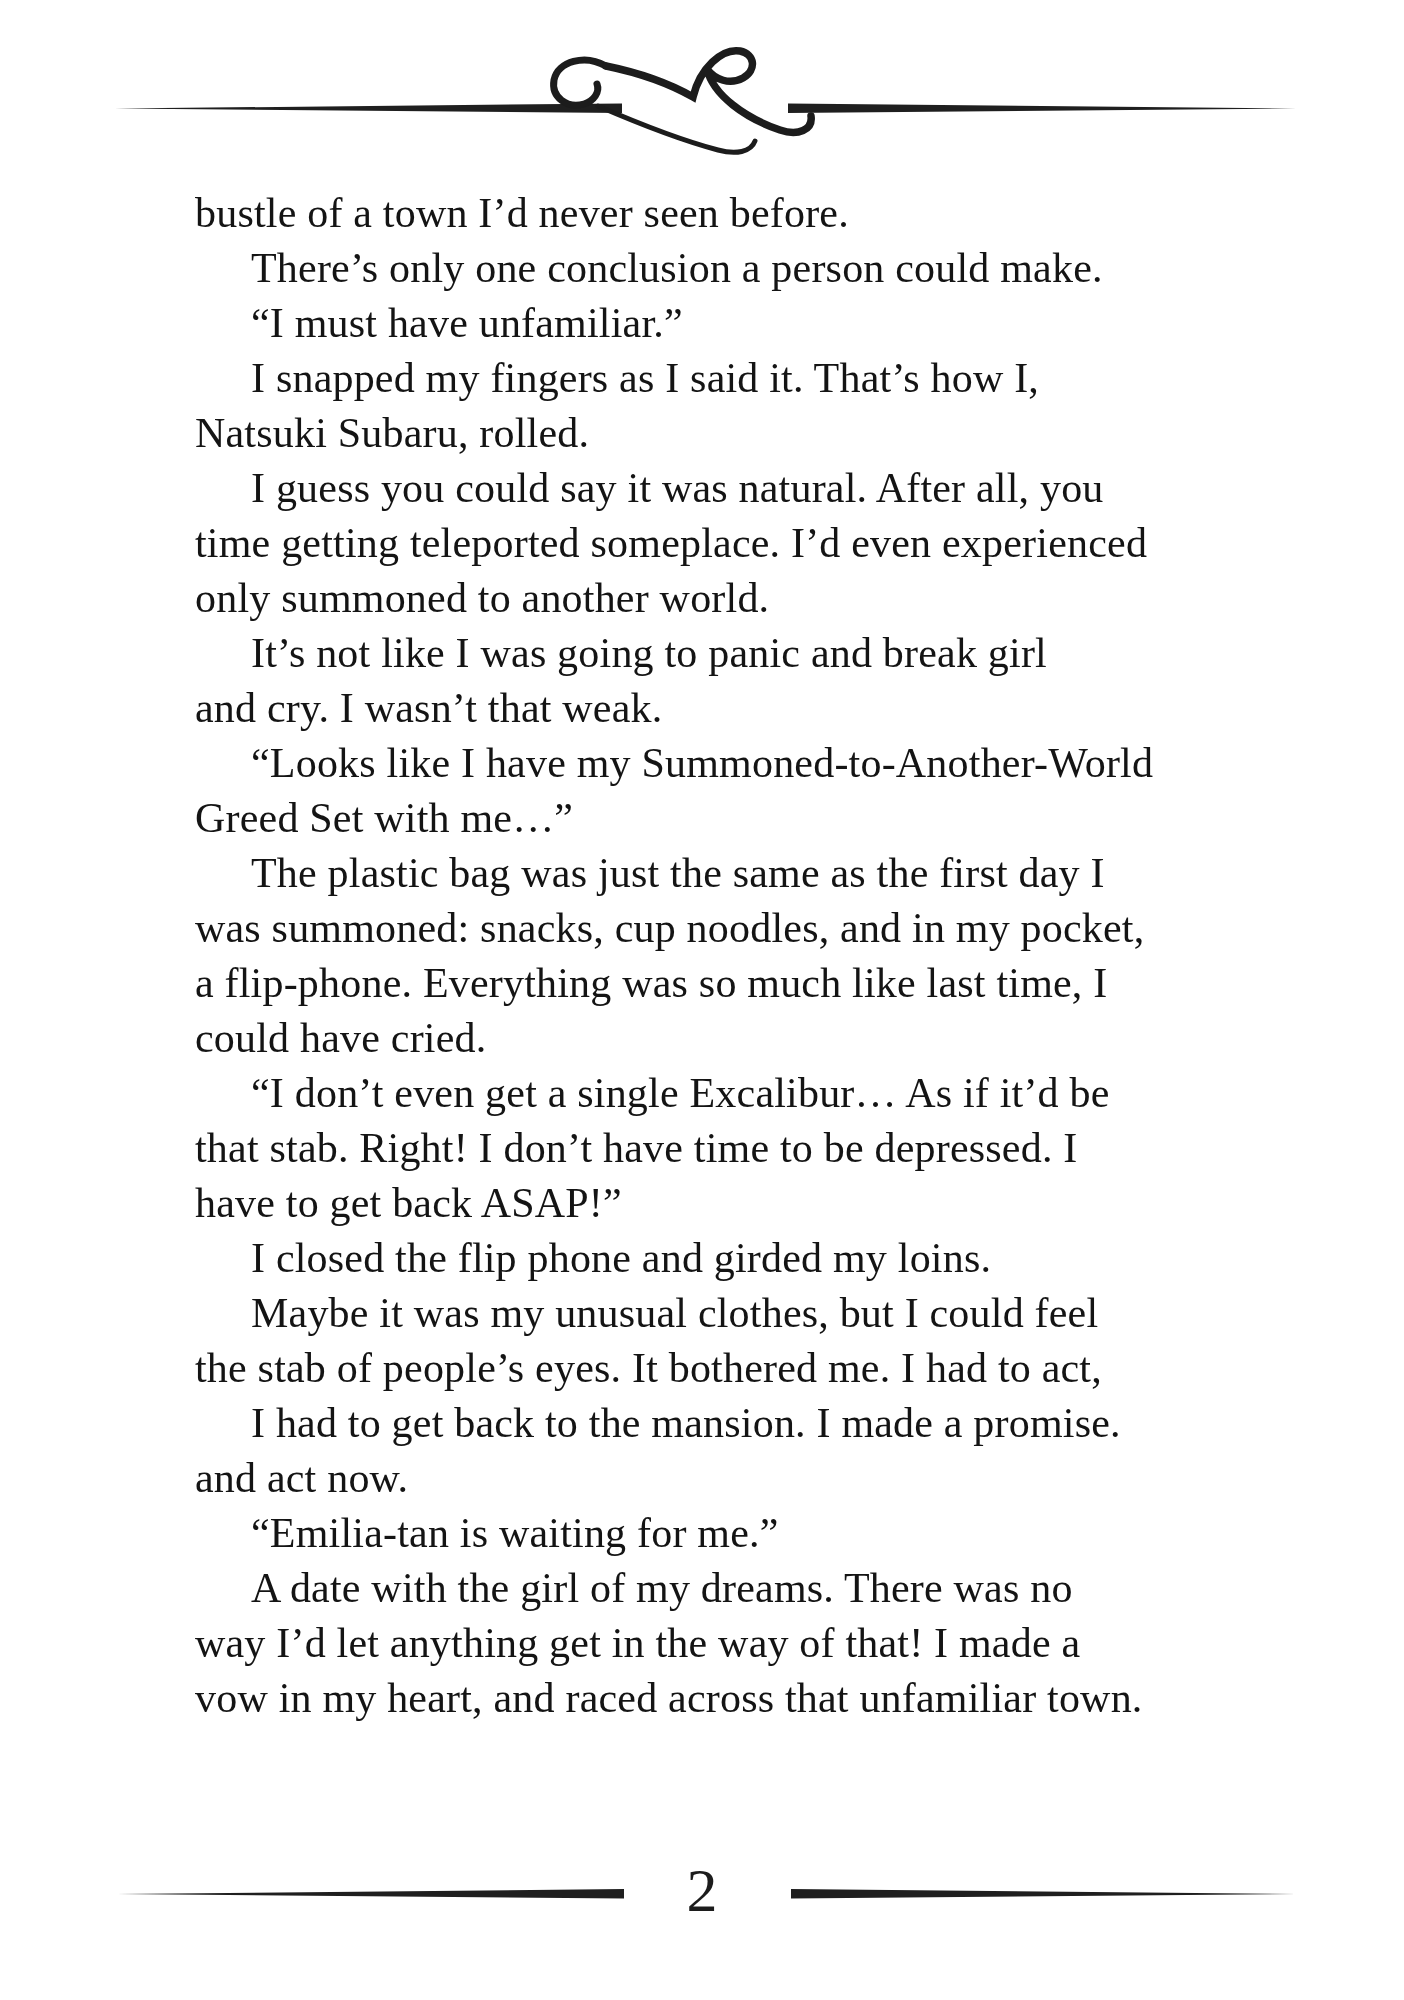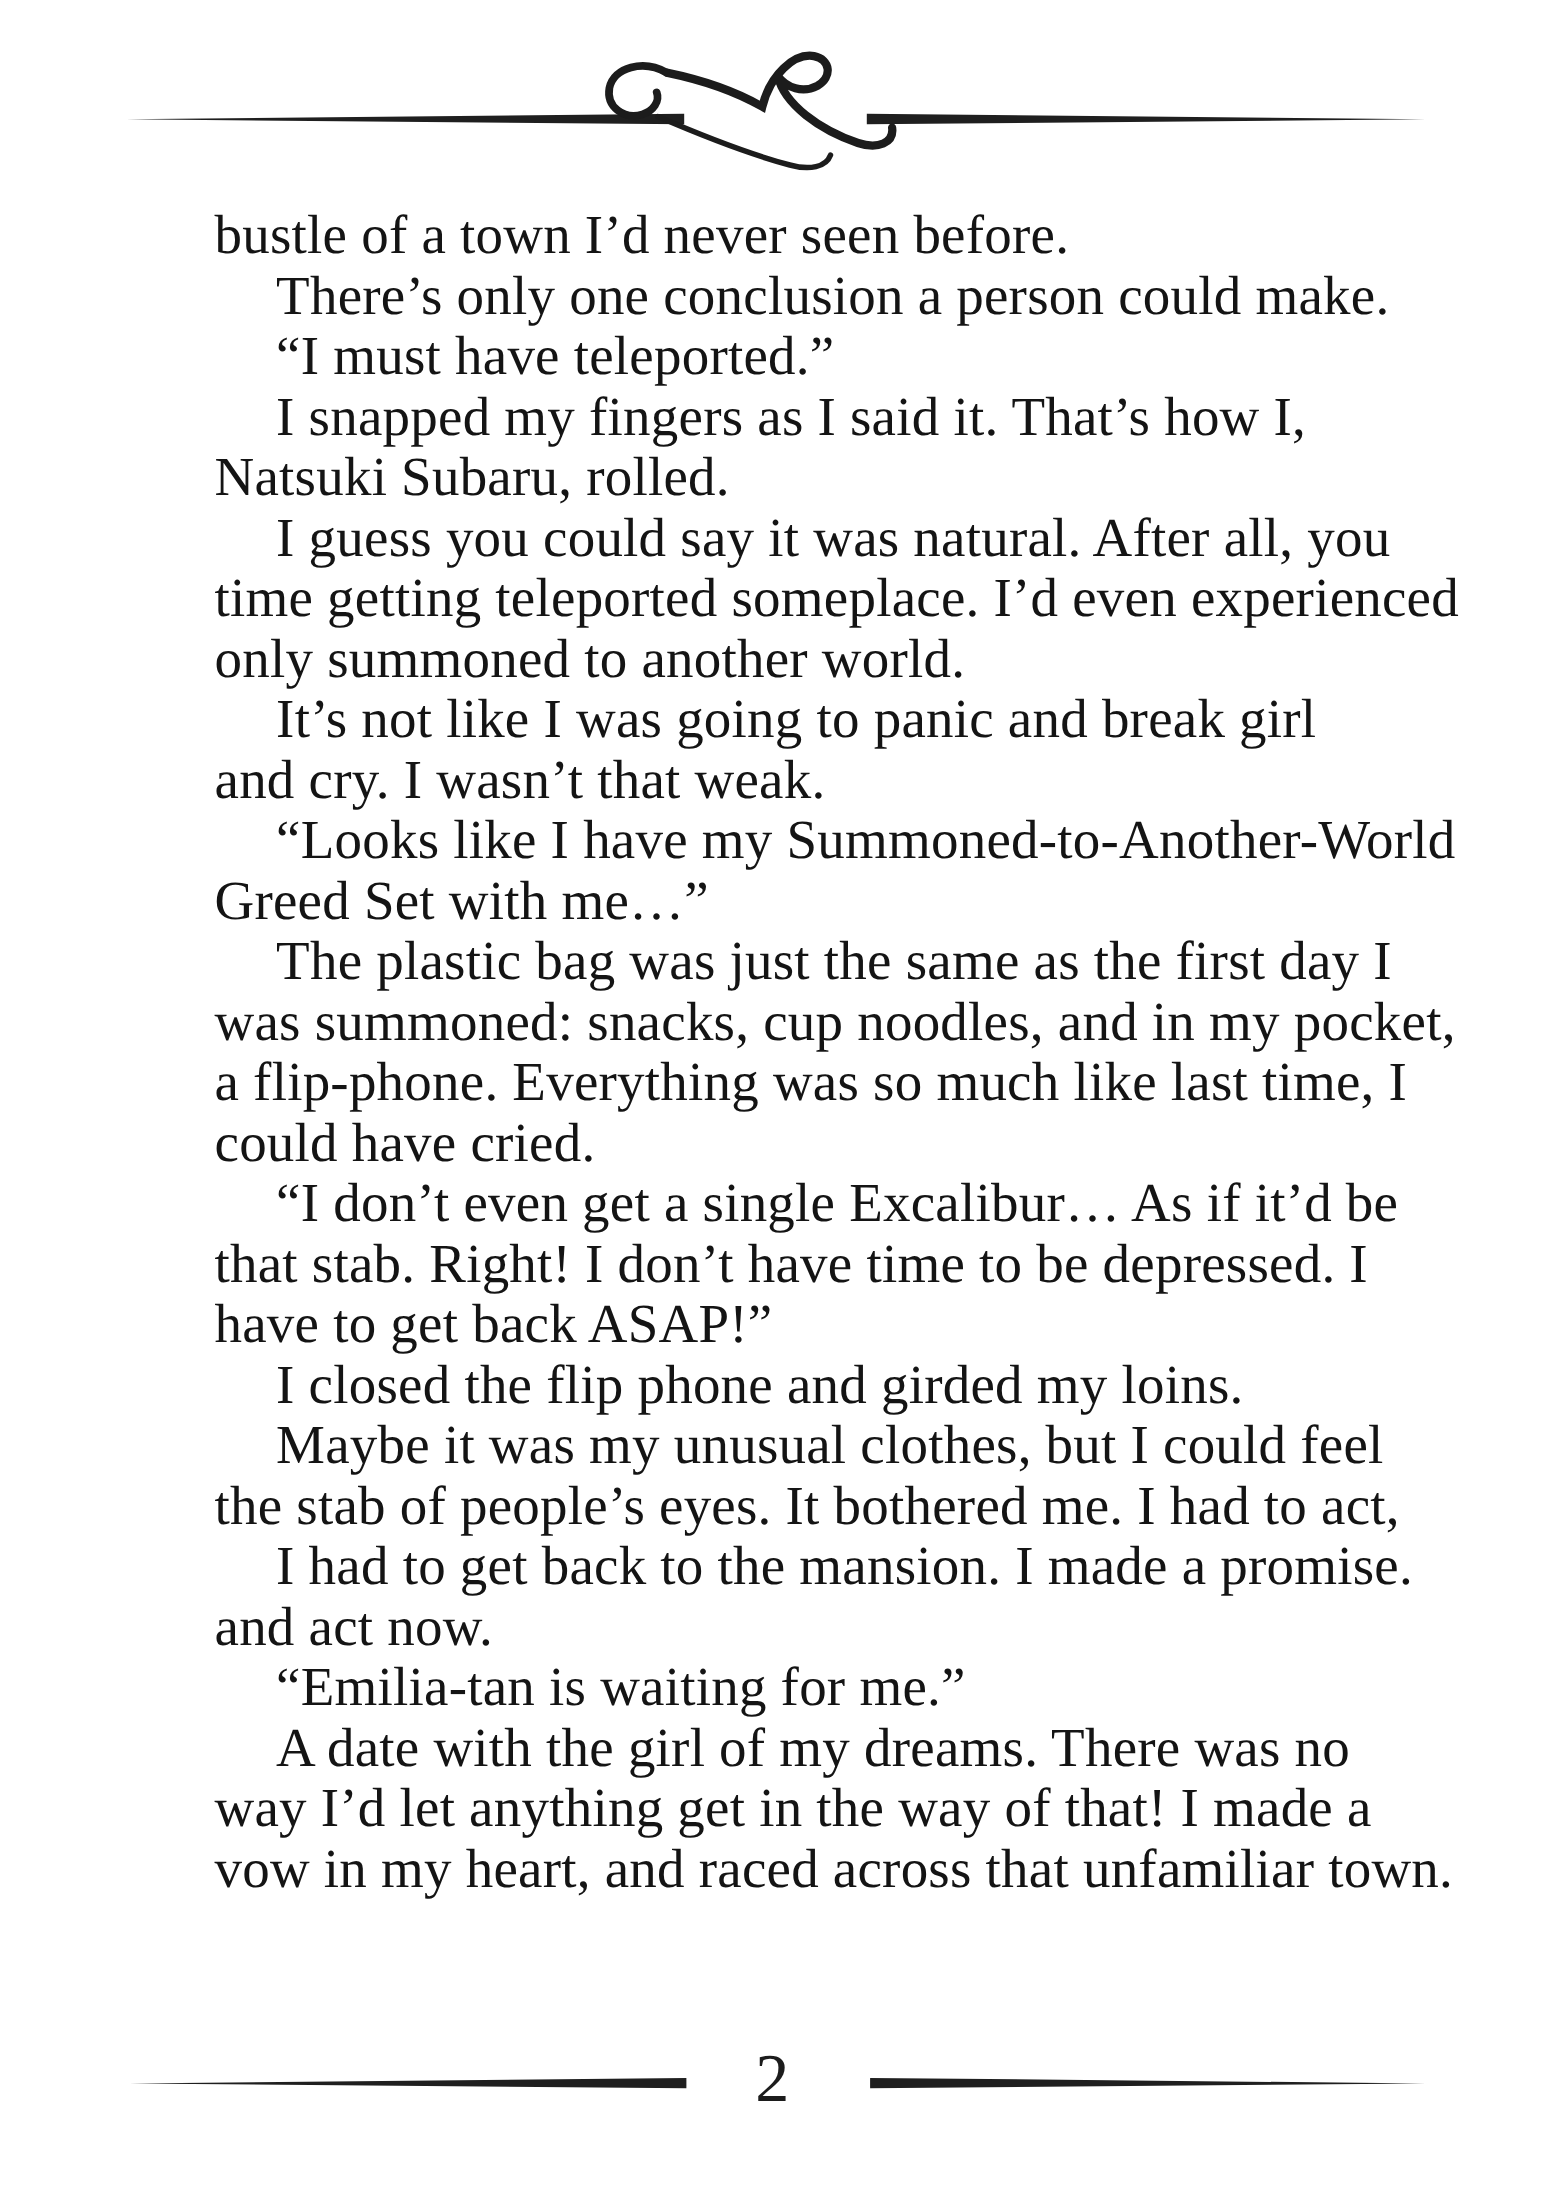--- a/index.html
+++ b/index.html
@@ -13,21 +13,21 @@
     overflow:hidden;
   }
   .ornament-svg{position:absolute;left:0;top:0;width:1404px;height:170px;}
   .footer-svg{position:absolute;left:0;top:1840px;width:1404px;height:90px;}
   .body-text{
     position:absolute;
     left:195px;top:186px;
     width:1085px;
   }
   .line{
-    font-size:50px;
+    font-size:42px;
     line-height:55px;
     white-space:nowrap;
     letter-spacing:0.2px;
   }
   .line.indent{padding-left:56px;}
   .page-number{
     position:absolute;
     left:0;top:1858px;
     width:1404px;
     text-align:center;
@@ -49,21 +49,21 @@
     <g fill="none" stroke="#1c1c1c" stroke-linecap="round">
       <path stroke-width="7" d="M 606,66 C 585,54 558,61 554,80 C 551,97 567,109 584,104 C 594,101 600,92 597,84"></path>
       <path stroke-width="7.5" d="M 606,66 C 645,74 672,85 693,97 C 700,68 722,48 740,51 C 755,54 757,70 743,78 C 730,85 715,80 707,69 C 713,95 745,118 780,130 C 798,136 813,130 811,116"></path>
       <path stroke-width="5" d="M 598,106 C 635,122 680,140 718,150 C 736,155 751,152 755,141"></path>
     </g>
   </svg>
 
   <div class="body-text">
       <div class="line">bustle of a town I’d never seen before.</div>
       <div class="line indent">There’s only one conclusion a person could make.</div>
-      <div class="line indent">“I must have teleported.”</div>
+      <div class="line indent">“I must have unfamiliar.”</div>
       <div class="line indent">I snapped my fingers as I said it. That’s how I,</div>
       <div class="line">Natsuki Subaru, rolled.</div>
       <div class="line indent">I guess you could say it was natural. After all, you</div>
       <div class="line">time getting teleported someplace. I’d even experienced</div>
       <div class="line">only summoned to another world.</div>
       <div class="line indent">It’s not like I was going to panic and break girl</div>
       <div class="line">and cry. I wasn’t that weak.</div>
       <div class="line indent">“Looks like I have my Summoned-to-Another-World</div>
       <div class="line">Greed Set with me…”</div>
       <div class="line indent">The plastic bag was just the same as the first day I</div>

